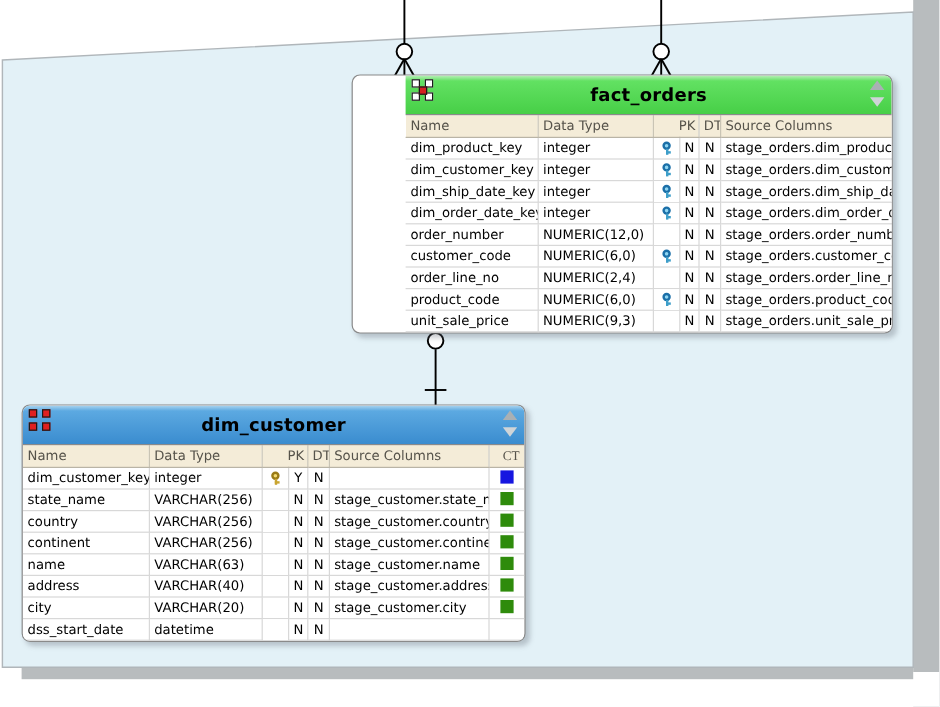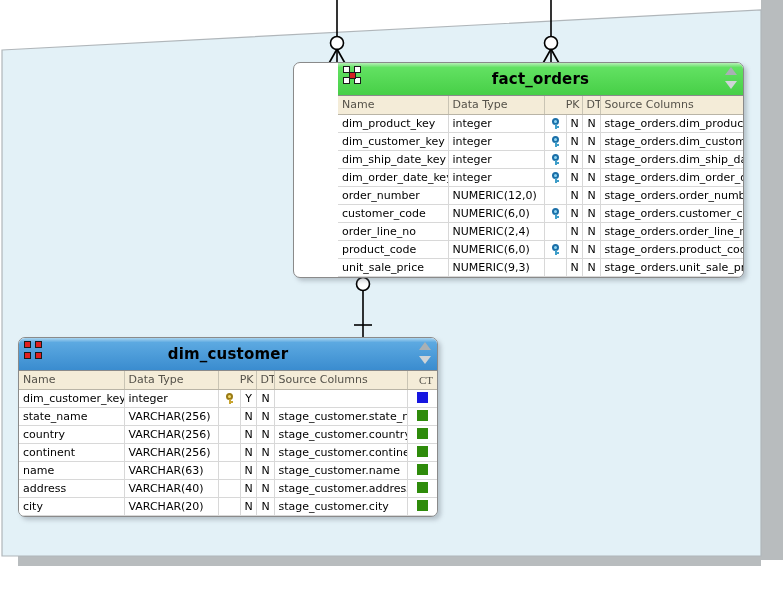--- a/index.html
+++ b/index.html
@@ -439,15 +439,24 @@
         </tr>
         <tr>
           <td>city</td>
           <td>VARCHAR(20)</td>
           <td class="center pk-cell"></td>
           <td class="center">N</td>
           <td class="center">N</td>
           <td>stage_customer.city</td>
           <td class="center ct-col"><span class="swatch" style="background: rgb(46, 139, 11);"></span></td>
         </tr>
+        <tr>
+          <td>dss_start_date</td>
+          <td>datetime</td>
+          <td class="center pk-cell"></td>
+          <td class="center">N</td>
+          <td class="center">N</td>
+          <td></td>
+          <td class="center ct-col"></td>
+        </tr>
       </tbody>
   </table>
 </div>
 
 </body></html>

